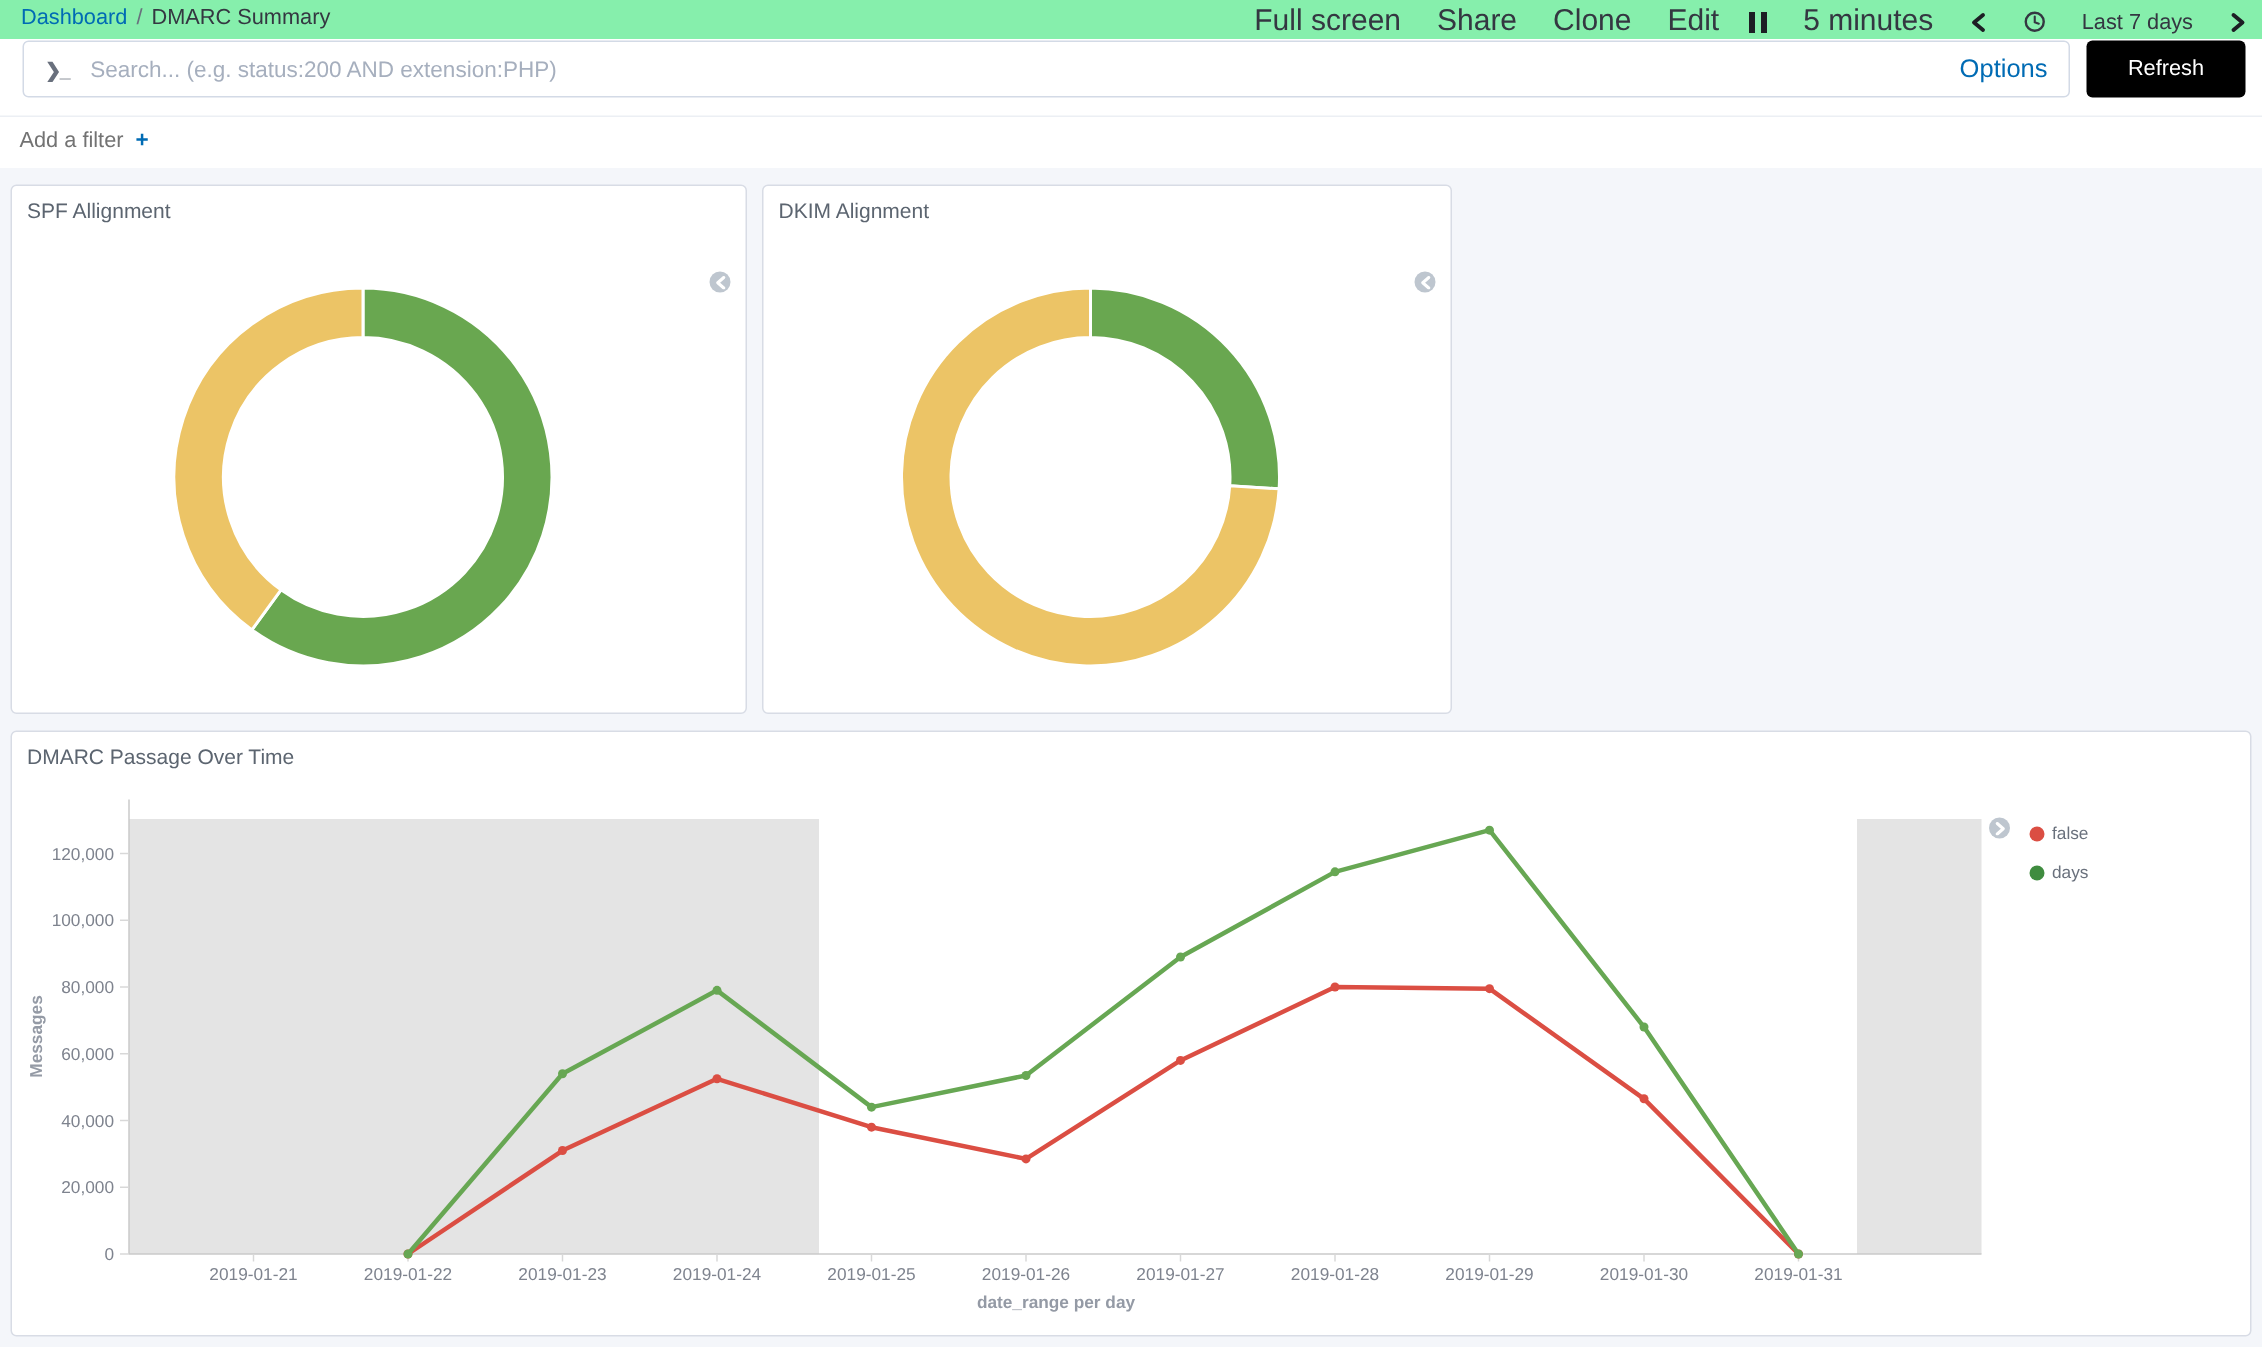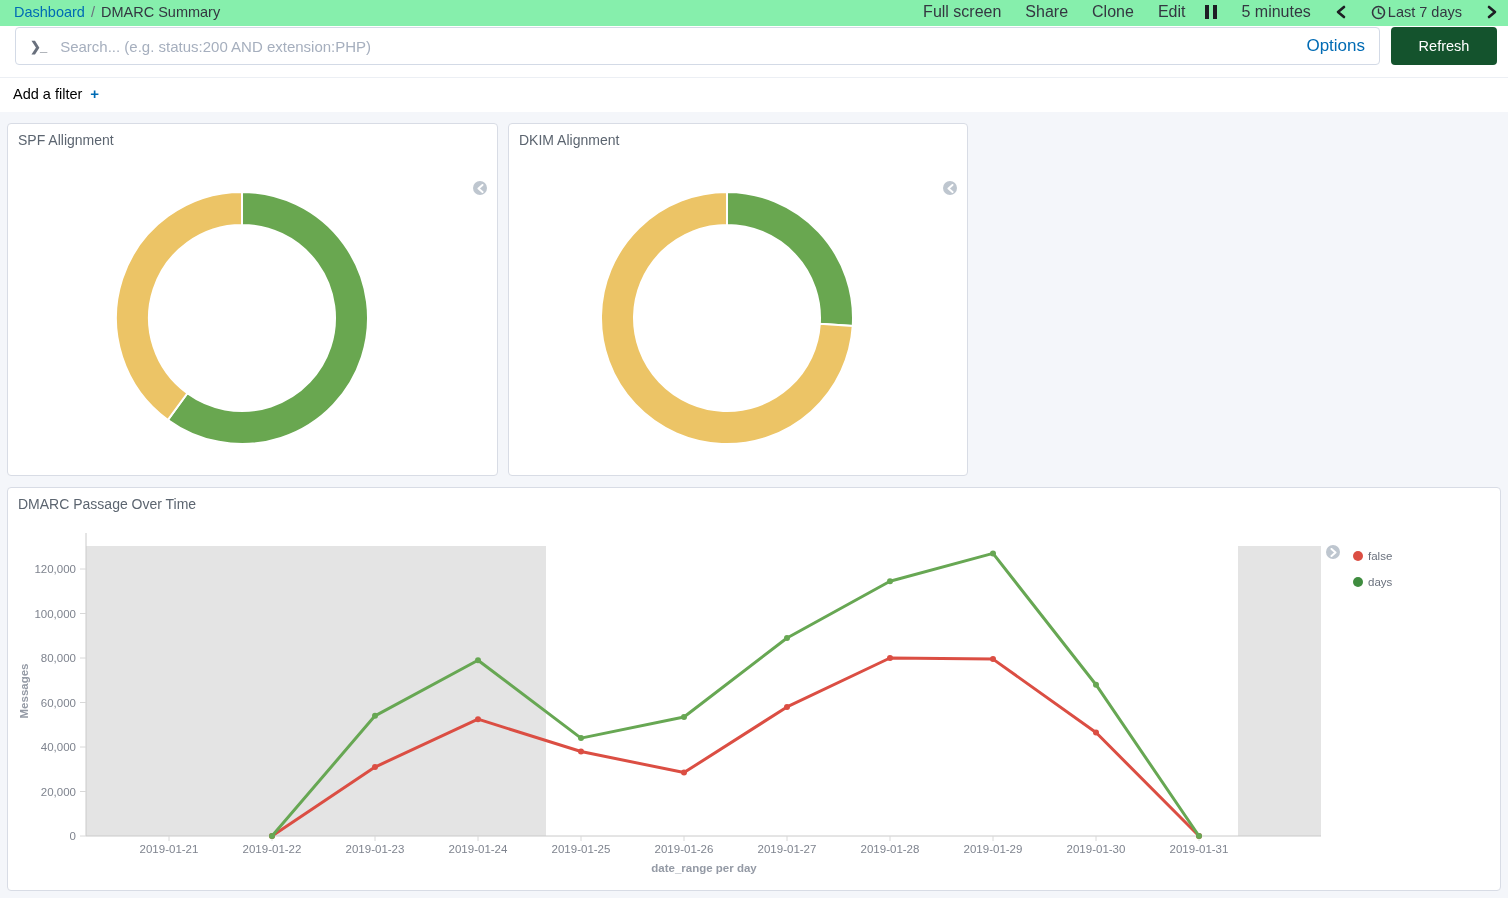--- a/index.html
+++ b/index.html
@@ -7,40 +7,40 @@
     width:1508px;height:898px;position:relative;overflow:hidden;
     font-family:"Liberation Sans",sans-serif;background:#fff;color:#343741;
   }
   
   .topnav{position:absolute;top:0;left:0;width:100%;height:26px;background:#86efac;}
   .breadcrumbs{position:absolute;left:14px;top:4px;font-size:14.5px;}
   .breadcrumbs a{color:#006BB4;text-decoration:none;cursor:pointer;}
   .crumb-sep{color:#69707D;margin:0 6px;}
   .crumb-current{color:#343741;}
   .navmenu{position:absolute;right:10px;top:3px;display:flex;align-items:center;gap:24px;}
-  .navmenu .mitem{font-size:16px;color:#343741;cursor:pointer;white-space:nowrap;}
+  .navmenu .mitem{font-size:20px;color:#343741;cursor:pointer;white-space:nowrap;}
   .pause-icon{display:inline-flex;gap:4px;cursor:pointer;margin-left:-4px;}
   .pause-icon i{display:block;width:4px;height:14px;background:#1D1E24;}
   .nav-chev{cursor:pointer;display:inline-flex;}
-  .timepick{display:inline-flex;align-items:center;gap:2px;font-size:14.5px;color:#343741;cursor:pointer;}
+  .timepick{display:inline-flex;align-items:center;gap:24px;font-size:14.5px;color:#343741;cursor:pointer;}
   
   .searchrow{position:absolute;top:27px;left:15px;right:11px;height:38px;display:flex;}
   .searchbox{flex:1;border:1px solid #D3DAE6;border-radius:4px;display:flex;align-items:center;
     padding:0 14px;margin-right:11px;background:#fff;}
   .prompt-icon{font-size:13px;color:#69707D;letter-spacing:-1px;margin-right:12px;font-weight:bold;}
   .searchbox input{flex:1;border:none;outline:none;font-size:15px;color:#343741;
     font-family:"Liberation Sans",sans-serif;background:transparent;}
   .searchbox input::placeholder{color:#A6AFBE;}
   .options-link{font-size:17px;color:#006BB4;cursor:pointer;margin-left:10px;}
-  .refresh-btn{width:106px;background:#14532d;color:#fff;border:none;border-radius:4px;
+  .refresh-btn{width:106px;background:#000000;color:#fff;border:none;border-radius:4px;
     font-size:14.5px;font-family:"Liberation Sans",sans-serif;cursor:pointer;}
   .search-sep{position:absolute;top:77px;left:0;width:100%;border-top:1px solid #ECEFF4;}
   
   .filterrow{position:absolute;top:85px;left:13px;font-size:14.5px;}
-  .filterrow a{color:#000000;text-decoration:none;cursor:pointer;}
+  .filterrow a{color:#737373;text-decoration:none;cursor:pointer;}
   .plus{color:#006BB4;font-weight:bold;font-size:15px;margin-left:4px;cursor:pointer;}
   
   .content{position:absolute;top:112px;left:0;width:100%;bottom:0;background:#F4F6FA;}
   .panel{position:absolute;background:#fff;border:1px solid #D8DCE5;border-radius:4px;box-sizing:border-box;}
   .panel-title{position:absolute;top:8px;left:10px;font-size:14px;color:#5C6570;white-space:nowrap;}
   #panel-spf  {left:7px;  top:11px; width:491px; height:353px;}
   #panel-dkim {left:508px;top:11px; width:460px; height:353px;}
   #panel-dmarc{left:978px;top:11px; width:523px; height:353px;}
   #panel-time {left:7px;  top:375px;width:1494px;height:404px;}
   .donut{position:absolute;top:66px;left:50%;transform:translateX(-50%) translateX(-11px);}

